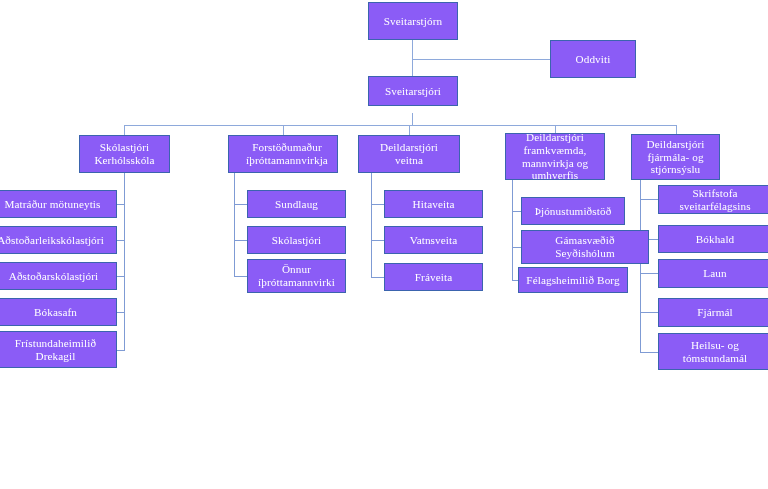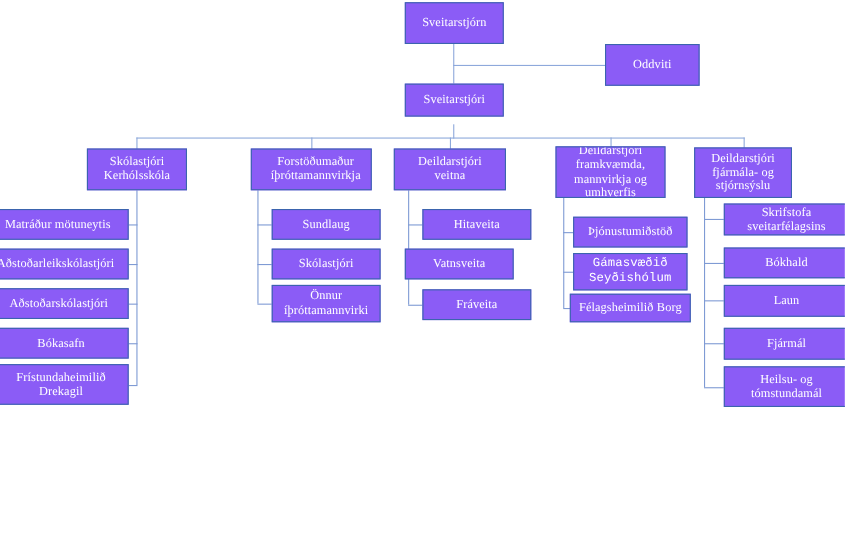--- a/index.html
+++ b/index.html
@@ -178,33 +178,33 @@
 
   <div class="node" style="left:247px; top:259px; width:99px; height:34px;">
     <span class="node-label">Önnur
 íþróttamannvirki</span>
   </div>
 
   <div class="node" style="left:384px; top:190px; width:99px; height:28px;text-align:right;">
     <span class="node-label">Hitaveita</span>
   </div>
 
-  <div class="node" style="left:368px; top:226px; width:99px; height:28px;">
+  <div class="node" style="left:384px; top:226px; width:99px; height:28px;">
     <span class="node-label">Vatnsveita</span>
   </div>
 
   <div class="node" style="left:384px; top:263px; width:99px; height:28px;text-align:right;">
     <span class="node-label">Fráveita</span>
   </div>
 
   <div class="node" style="left:521px; top:197px; width:104px; height:28px;">
     <span class="node-label">Þjónustumiðstöð</span>
   </div>
 
-  <div class="node" style="left:521px; top:230px; width:104px; height:34px;font-family:Liberation Mono, monospace;">
+  <div class="node" style="left:521px; top:230px; width:128px; height:34px;">
     <span class="node-label">Gámasvæðið
 Seyðishólum</span>
   </div>
 
   <div class="node" style="left:518px; top:267px; width:110px; height:26px;">
     <span class="node-label">Félagsheimilið Borg</span>
   </div>
 
   <div class="node" style="left:658px; top:185px; width:114px; height:29px;">
     <span class="node-label">Skrifstofa

